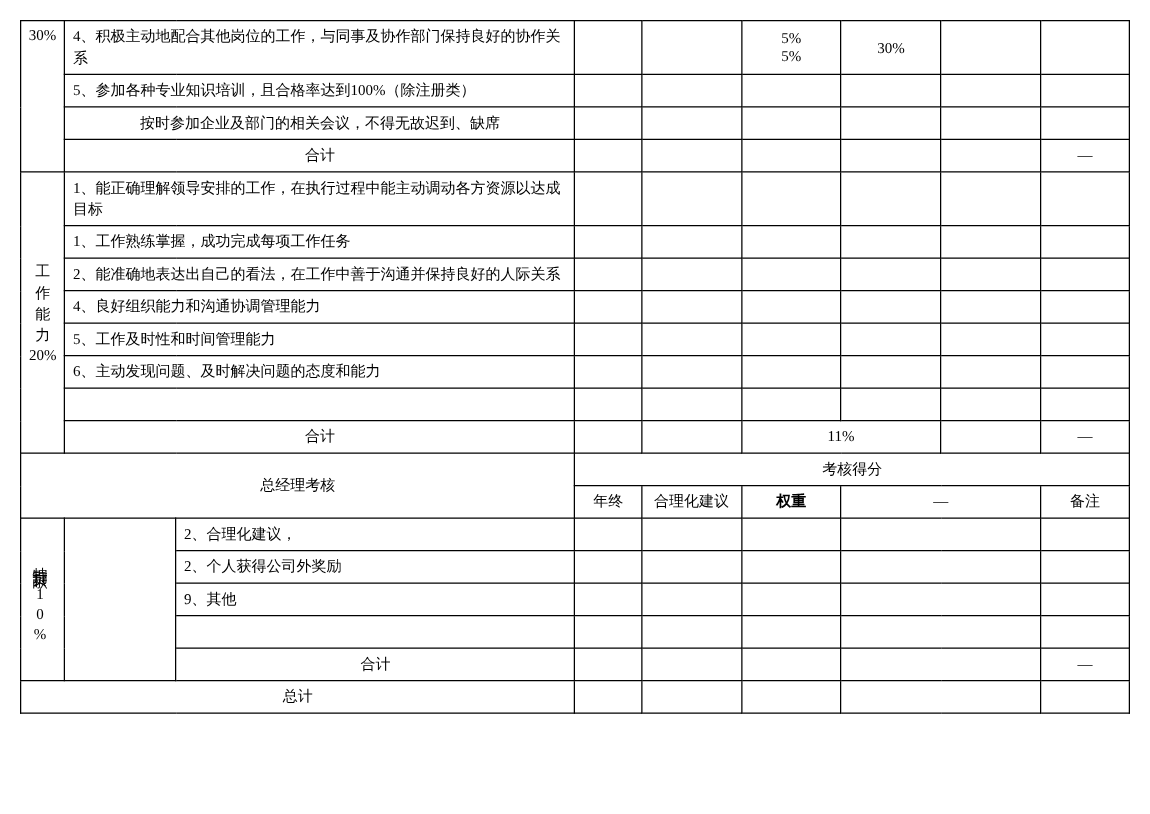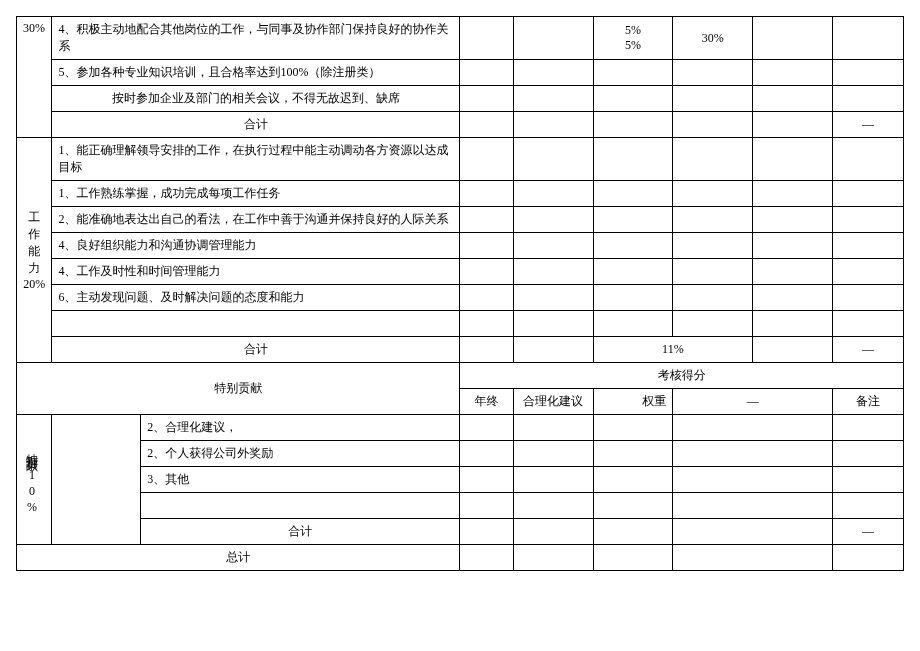--- a/index.html
+++ b/index.html
@@ -31,22 +31,21 @@
       writing-mode: vertical-rl;
       text-orientation: upright;
       text-align: center;
       letter-spacing: 2px;
       font-size: 12px;
     }
     .center {
       text-align: center;
     }
     .bold {
-      font-weight: normal;
-      text-align: right;
+      font-weight: bold;
     }
     .dash {
       text-align: center;
     }
     col.c0 { width: 4%; }
     col.c1 { width: 10%; }
     col.c2 { width: 36%; }
     col.c3 { width: 6%; }
     col.c4 { width: 9%; }
     col.c5 { width: 9%; }
@@ -141,21 +140,21 @@
   <tr>
     <td colspan="2">4、良好组织能力和沟通协调管理能力</td>
     <td></td>
     <td></td>
     <td></td>
     <td></td>
     <td></td>
     <td></td>
   </tr>
   <tr>
-    <td colspan="2">4、工作及时性和时间管理能力</td>
+    <td colspan="2">5、工作及时性和时间管理能力</td>
     <td></td>
     <td></td>
     <td></td>
     <td></td>
     <td></td>
     <td></td>
   </tr>
   <tr>
     <td colspan="2">6、主动发现问题、及时解决问题的态度和能力</td>
     <td></td>
@@ -177,21 +176,21 @@
   <tr>
     <td colspan="2" class="center">合计</td>
     <td></td>
     <td></td>
     <td colspan="2" class="center">11%</td>
     <td></td>
     <td class="dash">—</td>
   </tr>
 
   <tr>
-    <td colspan="3" rowspan="2" class="center">特别贡献</td>
+    <td colspan="3" rowspan="2" class="center">总经理考核</td>
     <td colspan="6" class="center">考核得分</td>
   </tr>
   <tr>
     <td class="center">年终</td>
     <td class="center">合理化建议</td>
     <td class="center bold">权重</td>
     <td colspan="2" class="center">—</td>
     <td class="center">备注</td>
   </tr>
 
@@ -209,21 +208,21 @@
   </tr>
   <tr>
     <td>2、个人获得公司外奖励</td>
     <td></td>
     <td></td>
     <td></td>
     <td colspan="2"></td>
     <td></td>
   </tr>
   <tr>
-    <td>3、其他</td>
+    <td>9、其他</td>
     <td></td>
     <td></td>
     <td></td>
     <td colspan="2"></td>
     <td></td>
   </tr>
   <tr>
     <td></td>
     <td></td>
     <td></td>

